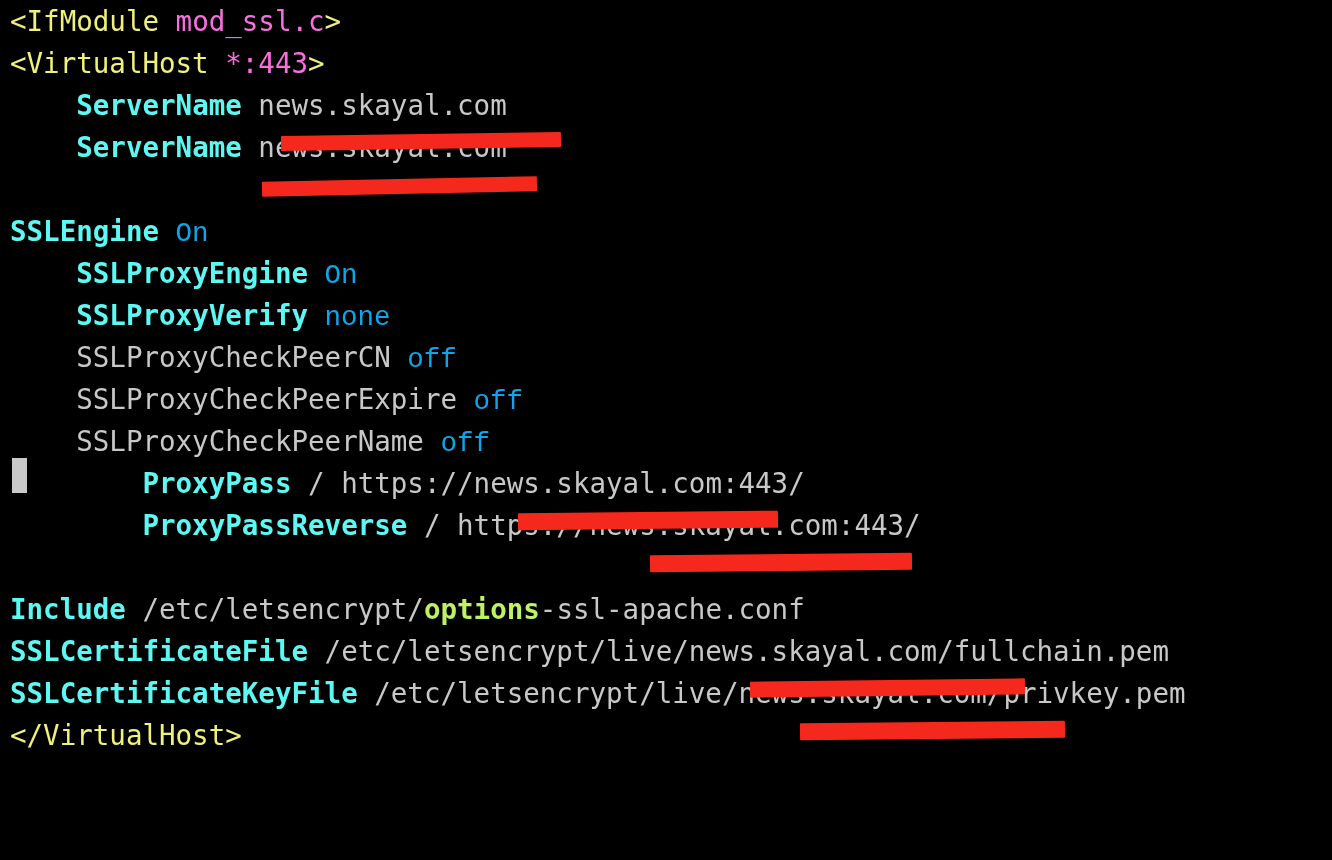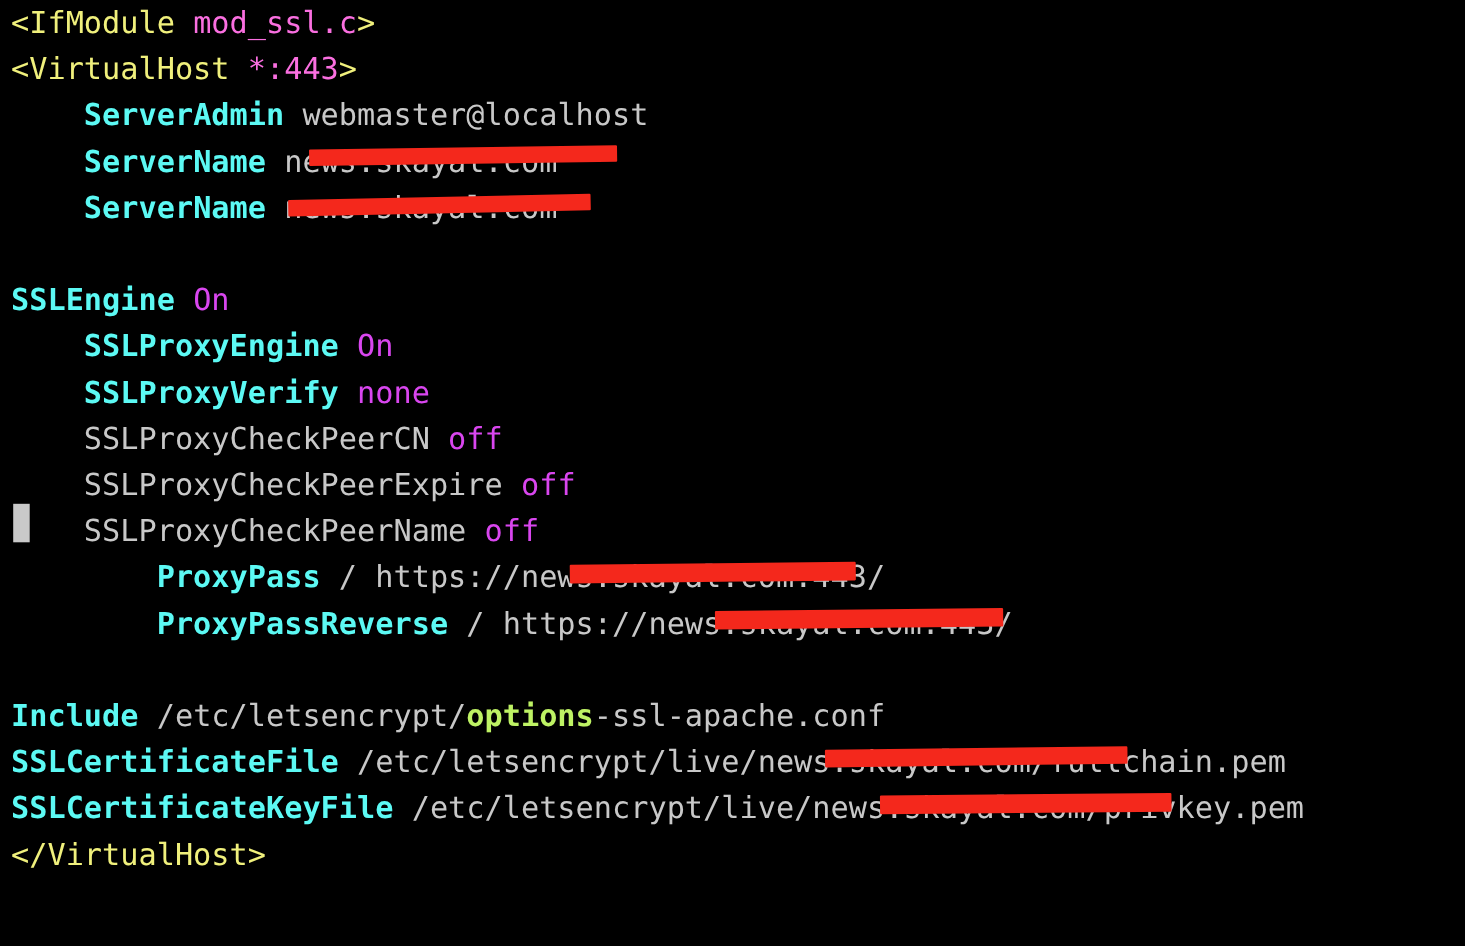--- a/index.html
+++ b/index.html
@@ -34,21 +34,21 @@
     font-size: 27.5px;
     letter-spacing: 0px;
     padding-left: 10px;
     font-family: "DejaVu Sans Mono", "Liberation Mono", monospace;
   }
   .tok { white-space: pre; }
   .tag      { color: #F0F07C; }
   .attrval  { color: #FA6FE0; }
   .directive{ color: #5CF9F4; font-weight: bold; }
   .plain    { color: #C8C8C8; }
-  .value    { color: #d946ef; }
+  .value    { color: #0ea5e9; font-family: Liberation Mono, monospace; }
   .path     { color: #C8C8C8; }
   .pathkey  { color: #bef264; font-weight: bold; }
 
   
   .cursor {
     position: absolute;
     background: #C9C9C9;
     width: 15px;
     height: 35px;
   }
@@ -60,21 +60,20 @@
     border-radius: 1px;
   }
 </style>
 </head>
 <body>
 
 <div id="terminal">
   <div class="code-area" id="code-area">
       <div class="line"><span class="tok tag">&lt;IfModule </span><span class="tok attrval">mod_ssl.c</span><span class="tok tag">&gt;</span></div>
       <div class="line"><span class="tok tag">&lt;VirtualHost </span><span class="tok attrval">*:443</span><span class="tok tag">&gt;</span></div>
-      <div class="line"><span class="tok plain">    </span><span class="tok directive">ServerAdmin</span><span class="tok plain"> webmaster@localhost</span></div>
       <div class="line"><span class="tok plain">    </span><span class="tok directive">ServerName</span><span class="tok plain"> news.skayal.com</span></div>
       <div class="line"><span class="tok plain">    </span><span class="tok directive">ServerName</span><span class="tok plain"> news.skayal.com</span></div>
       <div class="line"><span class="tok plain"> </span></div>
       <div class="line"><span class="tok directive">SSLEngine</span><span class="tok plain"> </span><span class="tok value">On</span></div>
       <div class="line"><span class="tok plain">    </span><span class="tok directive">SSLProxyEngine</span><span class="tok plain"> </span><span class="tok value">On</span></div>
       <div class="line"><span class="tok plain">    </span><span class="tok directive">SSLProxyVerify</span><span class="tok plain"> </span><span class="tok value">none</span></div>
       <div class="line"><span class="tok plain">    SSLProxyCheckPeerCN </span><span class="tok value">off</span></div>
       <div class="line"><span class="tok plain">    SSLProxyCheckPeerExpire </span><span class="tok value">off</span></div>
       <div class="line"><span class="tok plain">    SSLProxyCheckPeerName </span><span class="tok value">off</span></div>
       <div class="line"><span class="tok plain">        </span><span class="tok directive">ProxyPass</span><span class="tok plain"> / https://news.skayal.com:443/</span></div>

